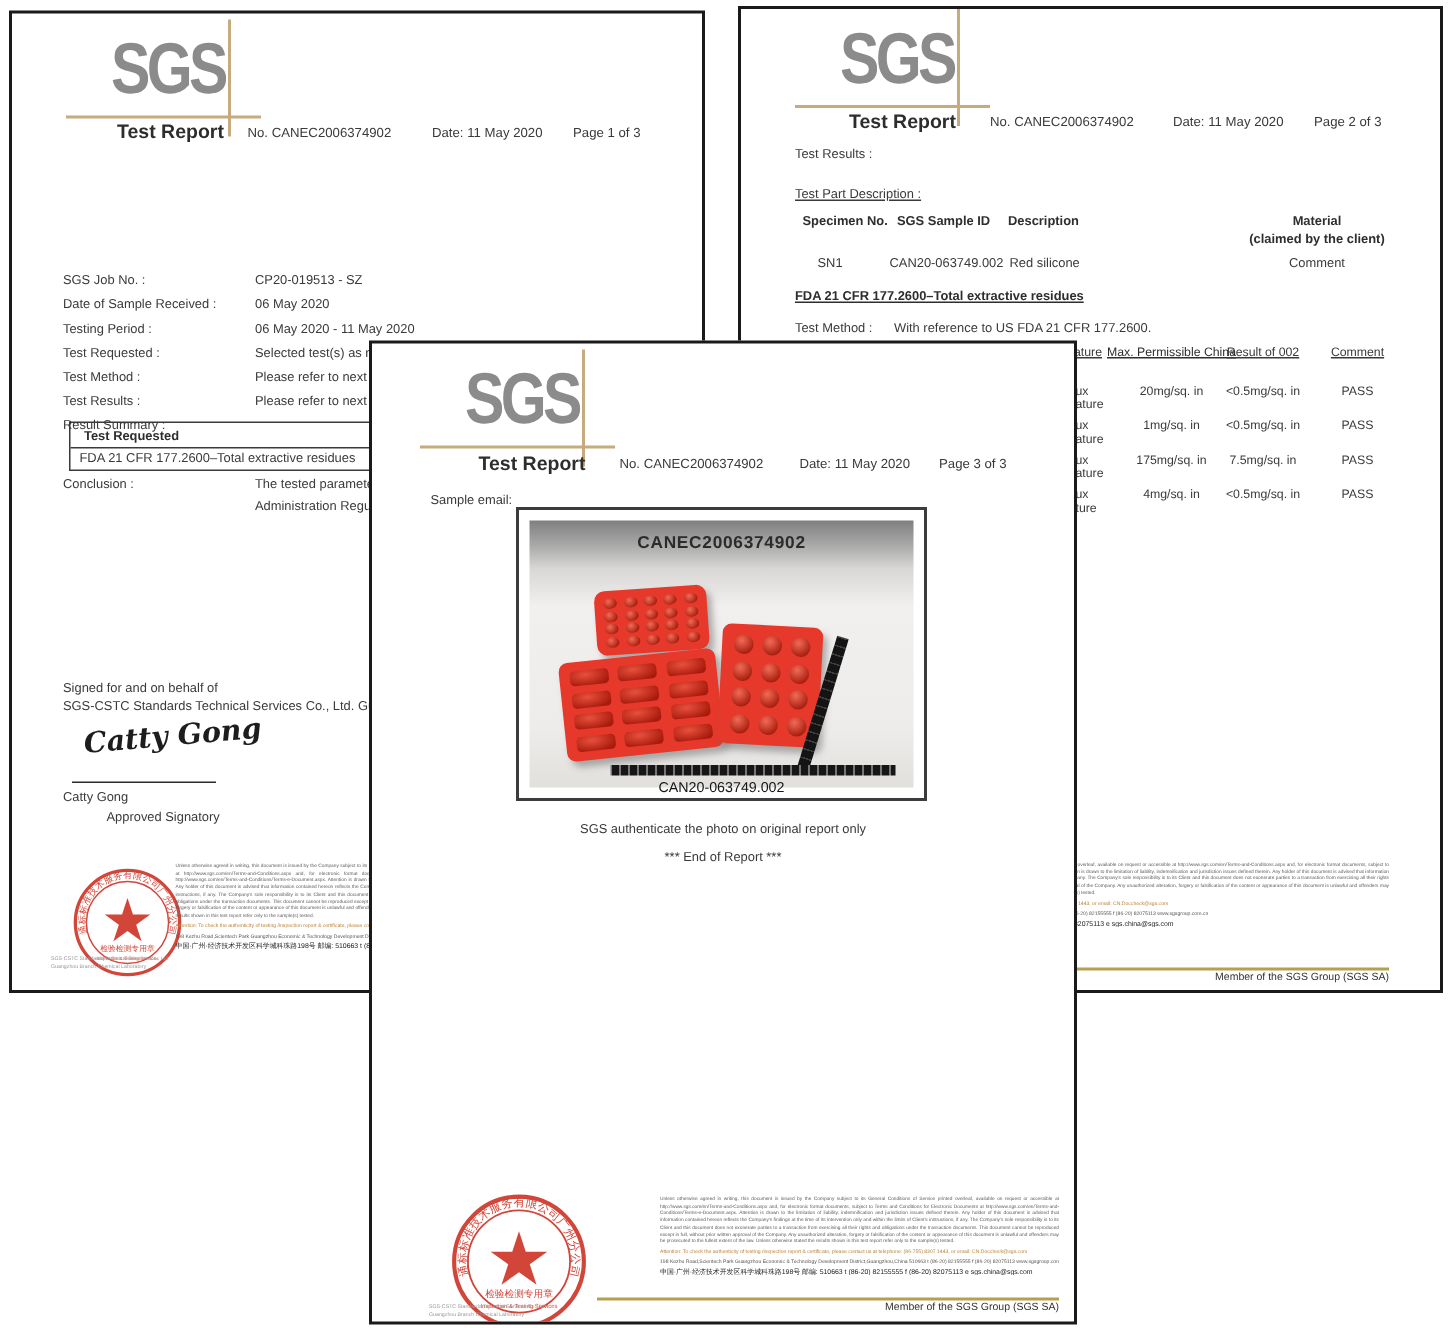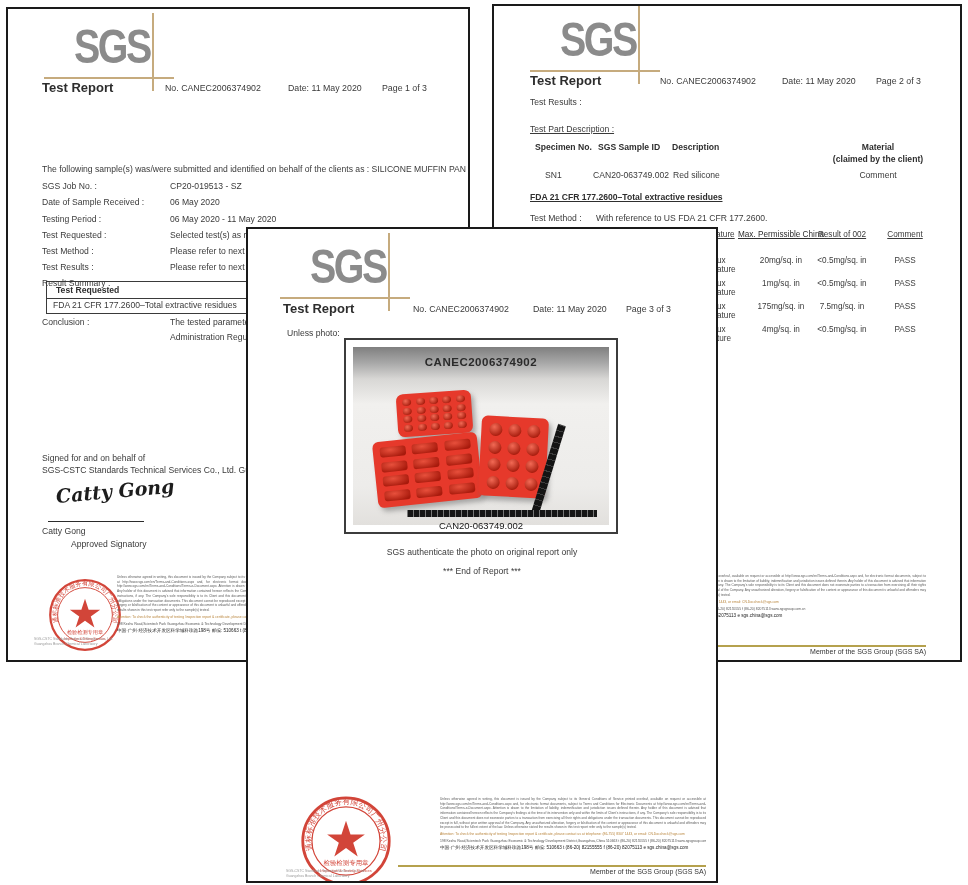--- a/index.html
+++ b/index.html
@@ -10,21 +10,21 @@
   #page2{left:492px;top:4px;width:470px;height:658px;z-index:1;}
   #page3{left:246px;top:227px;width:472px;height:656px;z-index:3;}
   .abs{position:absolute;}
   .nw{white-space:nowrap;}
   
   .logo{position:absolute;width:150px;height:80px;}
   .logo-text{position:absolute;left:18px;top:-6px;font-size:48px;font-weight:bold;color:#8b8b8b;
              letter-spacing:-3px;transform:scaleX(.82);transform-origin:left top;}
   .logo-h{position:absolute;left:-12px;top:52px;width:130px;height:2px;background:#c6ab7e;}
   .logo-v{position:absolute;left:96px;top:-12px;width:2px;height:78px;background:#c6ab7e;}
-  .tr-title{font-size:13px;font-weight:bold;color:#2d2d2d;}
+  .tr-title{font-size:13px;font-weight:bold;color:#2d2d2d;margin-left:36px;}
   .meta{font-size:8.8px;color:#3a3a3a;}
   .t{font-size:8.6px;}
   .b{font-weight:bold;color:#2e2e2e;}
   .u{text-decoration:underline;}
   .small-cell{font-size:8.2px;}
   .ctr{text-align:center;}
   
   .sum-table{position:absolute;left:38px;top:272px;width:398px;height:31px;border:1px solid #3a3a3a;}
   .sum-mid{position:absolute;left:0;top:16px;width:100%;height:1px;background:#3a3a3a;}
   
@@ -74,21 +74,20 @@
     <div class="logo" style="left:48px;top:16px;">
       <span class="logo-h"></span>
       <span class="logo-v"></span>
       <span class="logo-text">SGS</span>
     </div>
     <div class="abs tr-title nw" style="left:34px;top:71px;">Test Report</div>
     <div class="abs meta nw" style="left:157px;top:74px;">No. CANEC2006374902</div>
     <div class="abs meta nw" style="left:280px;top:74px;">Date: 11 May 2020</div>
     <div class="abs meta nw" style="left:374px;top:74px;">Page 1 of 3</div>
 
-    <div class="abs t nw" style="left:34px;top:155px;">The following sample(s) was/were submitted and identified on behalf of the clients as : SILICONE MUFFIN PAN</div>
 
     <div class="abs t nw" style="left:34px;top:172px;">SGS Job No. :</div>
     <div class="abs t nw" style="left:162px;top:172px;">CP20-019513 - SZ</div>
     <div class="abs t nw" style="left:34px;top:188px;">Date of Sample Received :</div>
     <div class="abs t nw" style="left:162px;top:188px;">06 May 2020</div>
     <div class="abs t nw" style="left:34px;top:205px;">Testing Period :</div>
     <div class="abs t nw" style="left:162px;top:205px;">06 May 2020 - 11 May 2020</div>
     <div class="abs t nw" style="left:34px;top:221px;">Test Requested :</div>
     <div class="abs t nw" style="left:162px;top:221px;">Selected test(s) as requ</div>
     <div class="abs t nw" style="left:34px;top:237px;">Test Method :</div>
@@ -215,21 +214,21 @@
     <div class="logo" style="left:44px;top:16px;">
       <span class="logo-h"></span>
       <span class="logo-v"></span>
       <span class="logo-text">SGS</span>
     </div>
     <div class="abs tr-title nw" style="left:35px;top:72px;">Test Report</div>
     <div class="abs meta nw" style="left:165px;top:75px;">No. CANEC2006374902</div>
     <div class="abs meta nw" style="left:285px;top:75px;">Date: 11 May 2020</div>
     <div class="abs meta nw" style="left:378px;top:75px;">Page 3 of 3</div>
 
-    <div class="abs t nw" style="left:39px;top:99px;">Unless photo:</div>
+    <div class="abs t nw" style="left:39px;top:99px;">Sample email:</div>
 
     <div class="photo-frame">
       <div class="photo">
         <div class="photo-topcode">CANEC2006374902</div>
         <div class="pan panA">
           <i></i>
             <i></i>
             <i></i>
             <i></i>
             <i></i>

